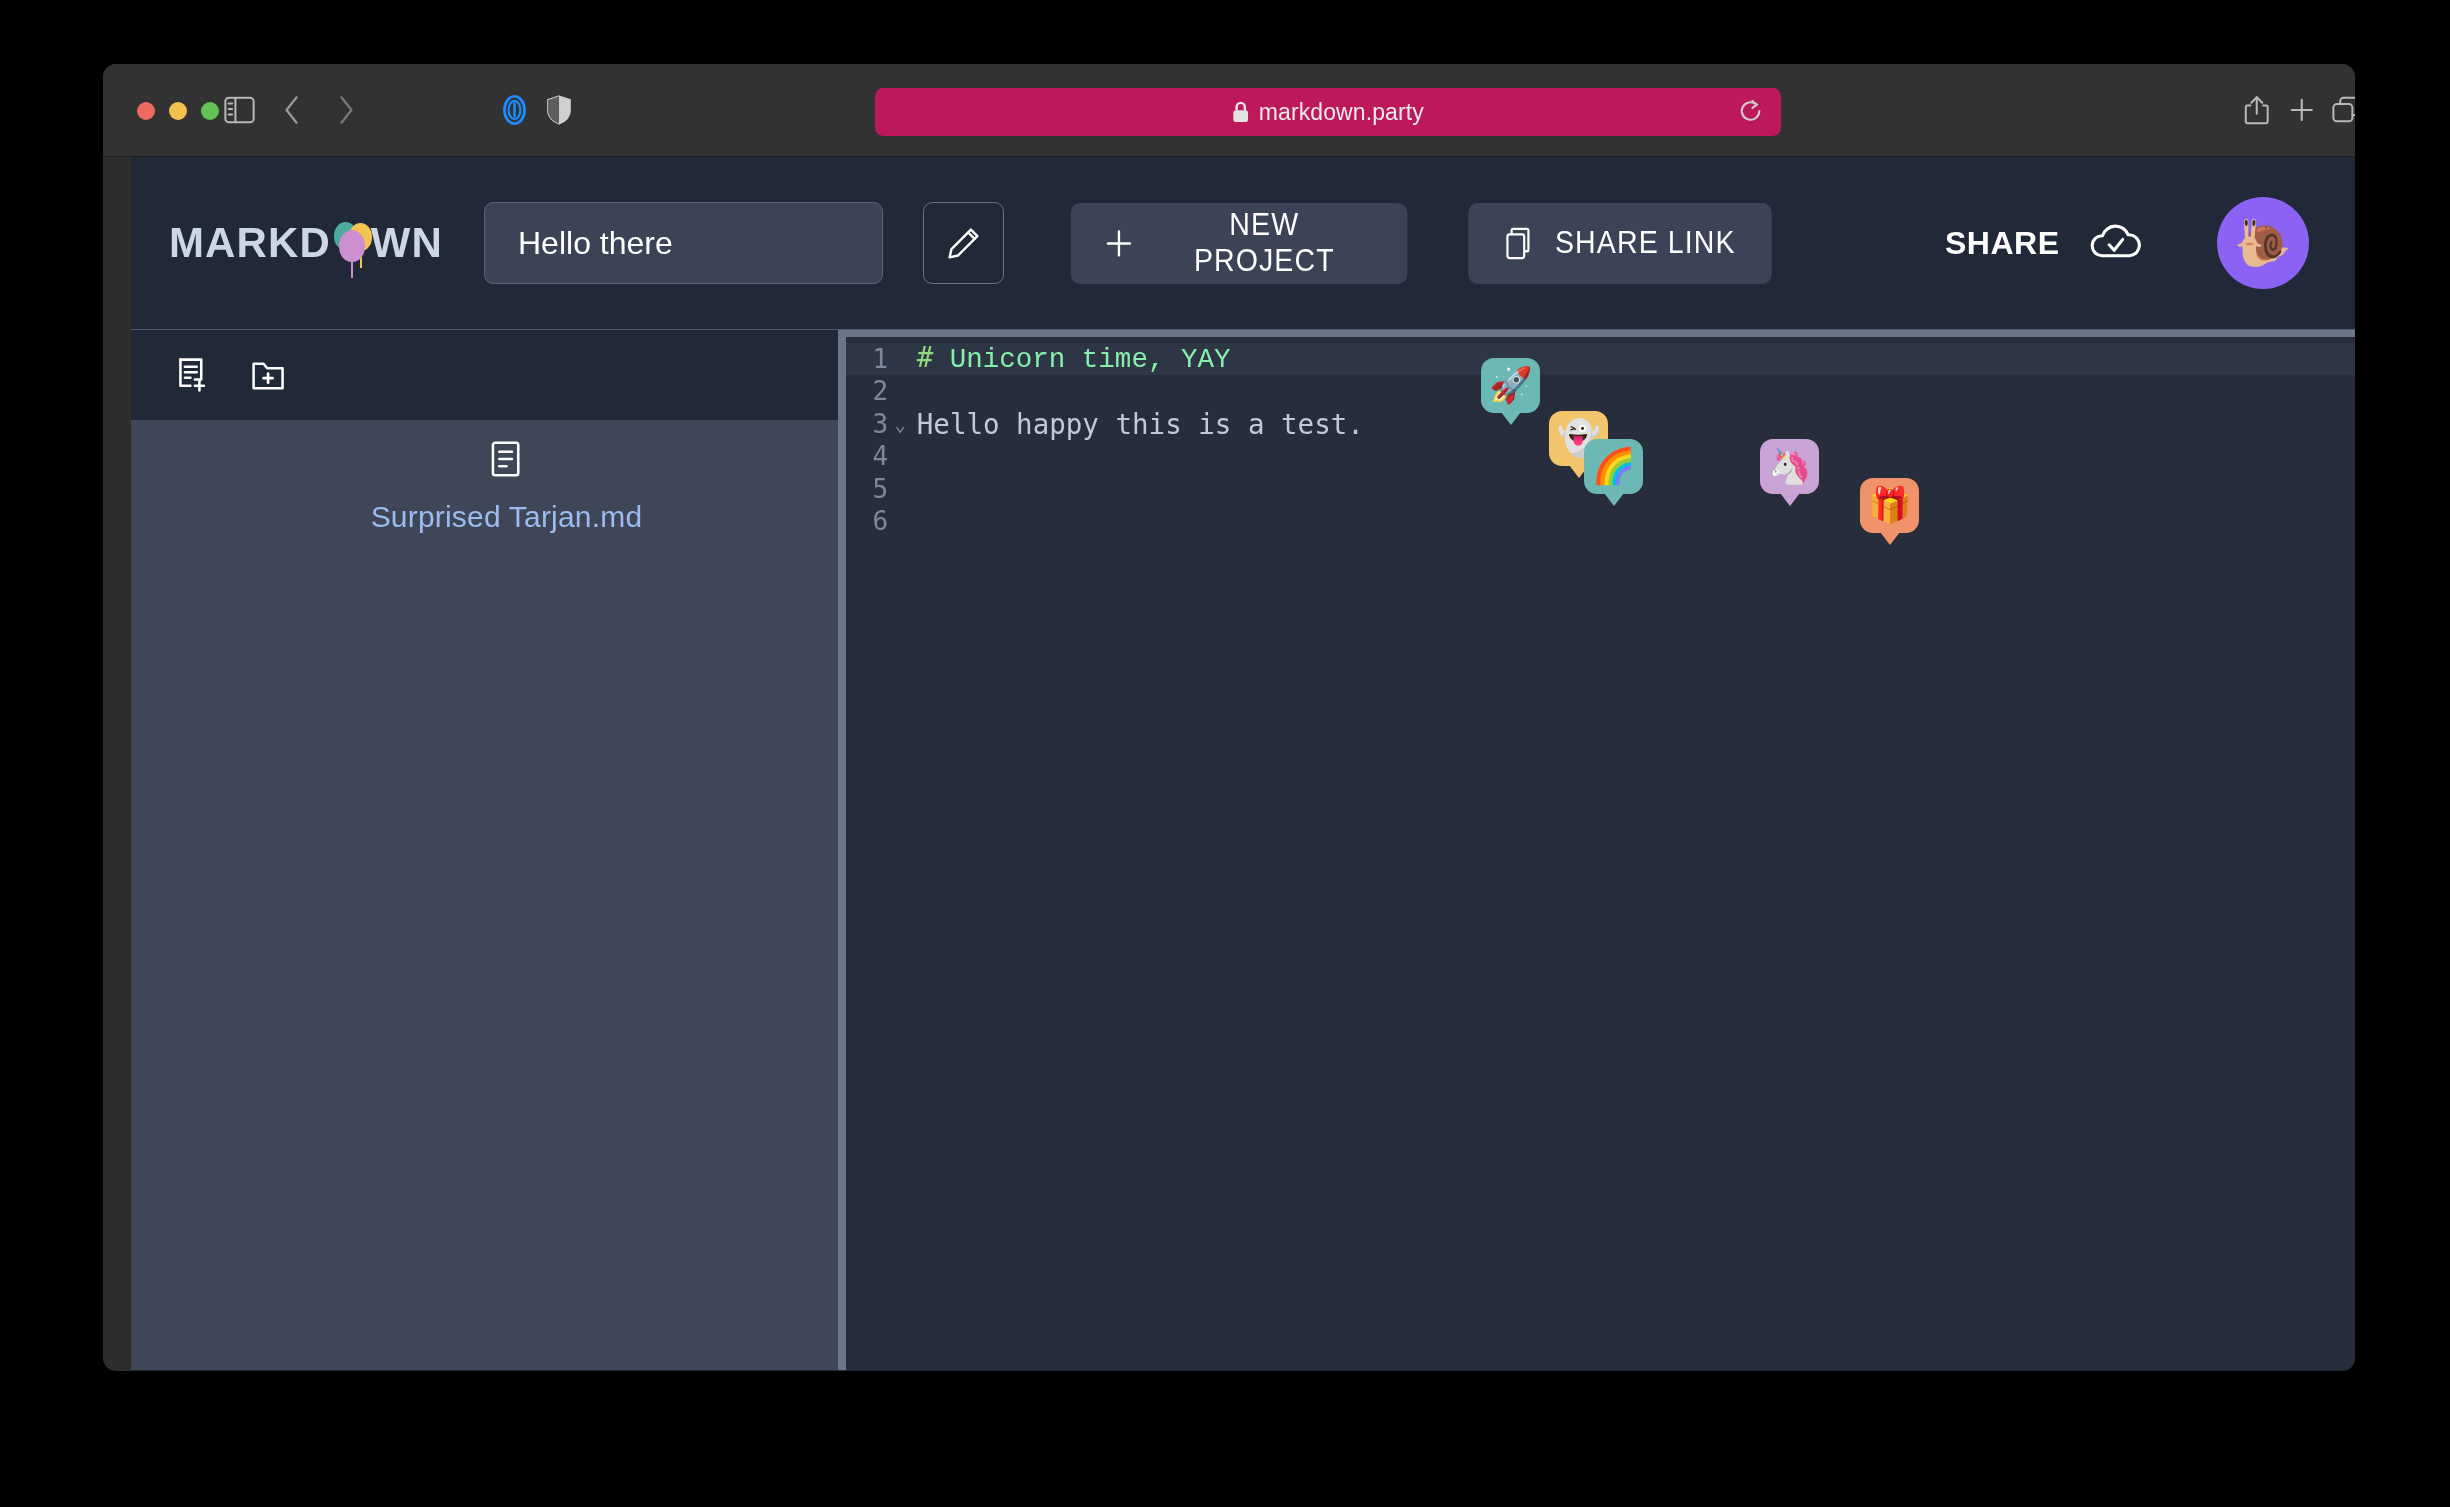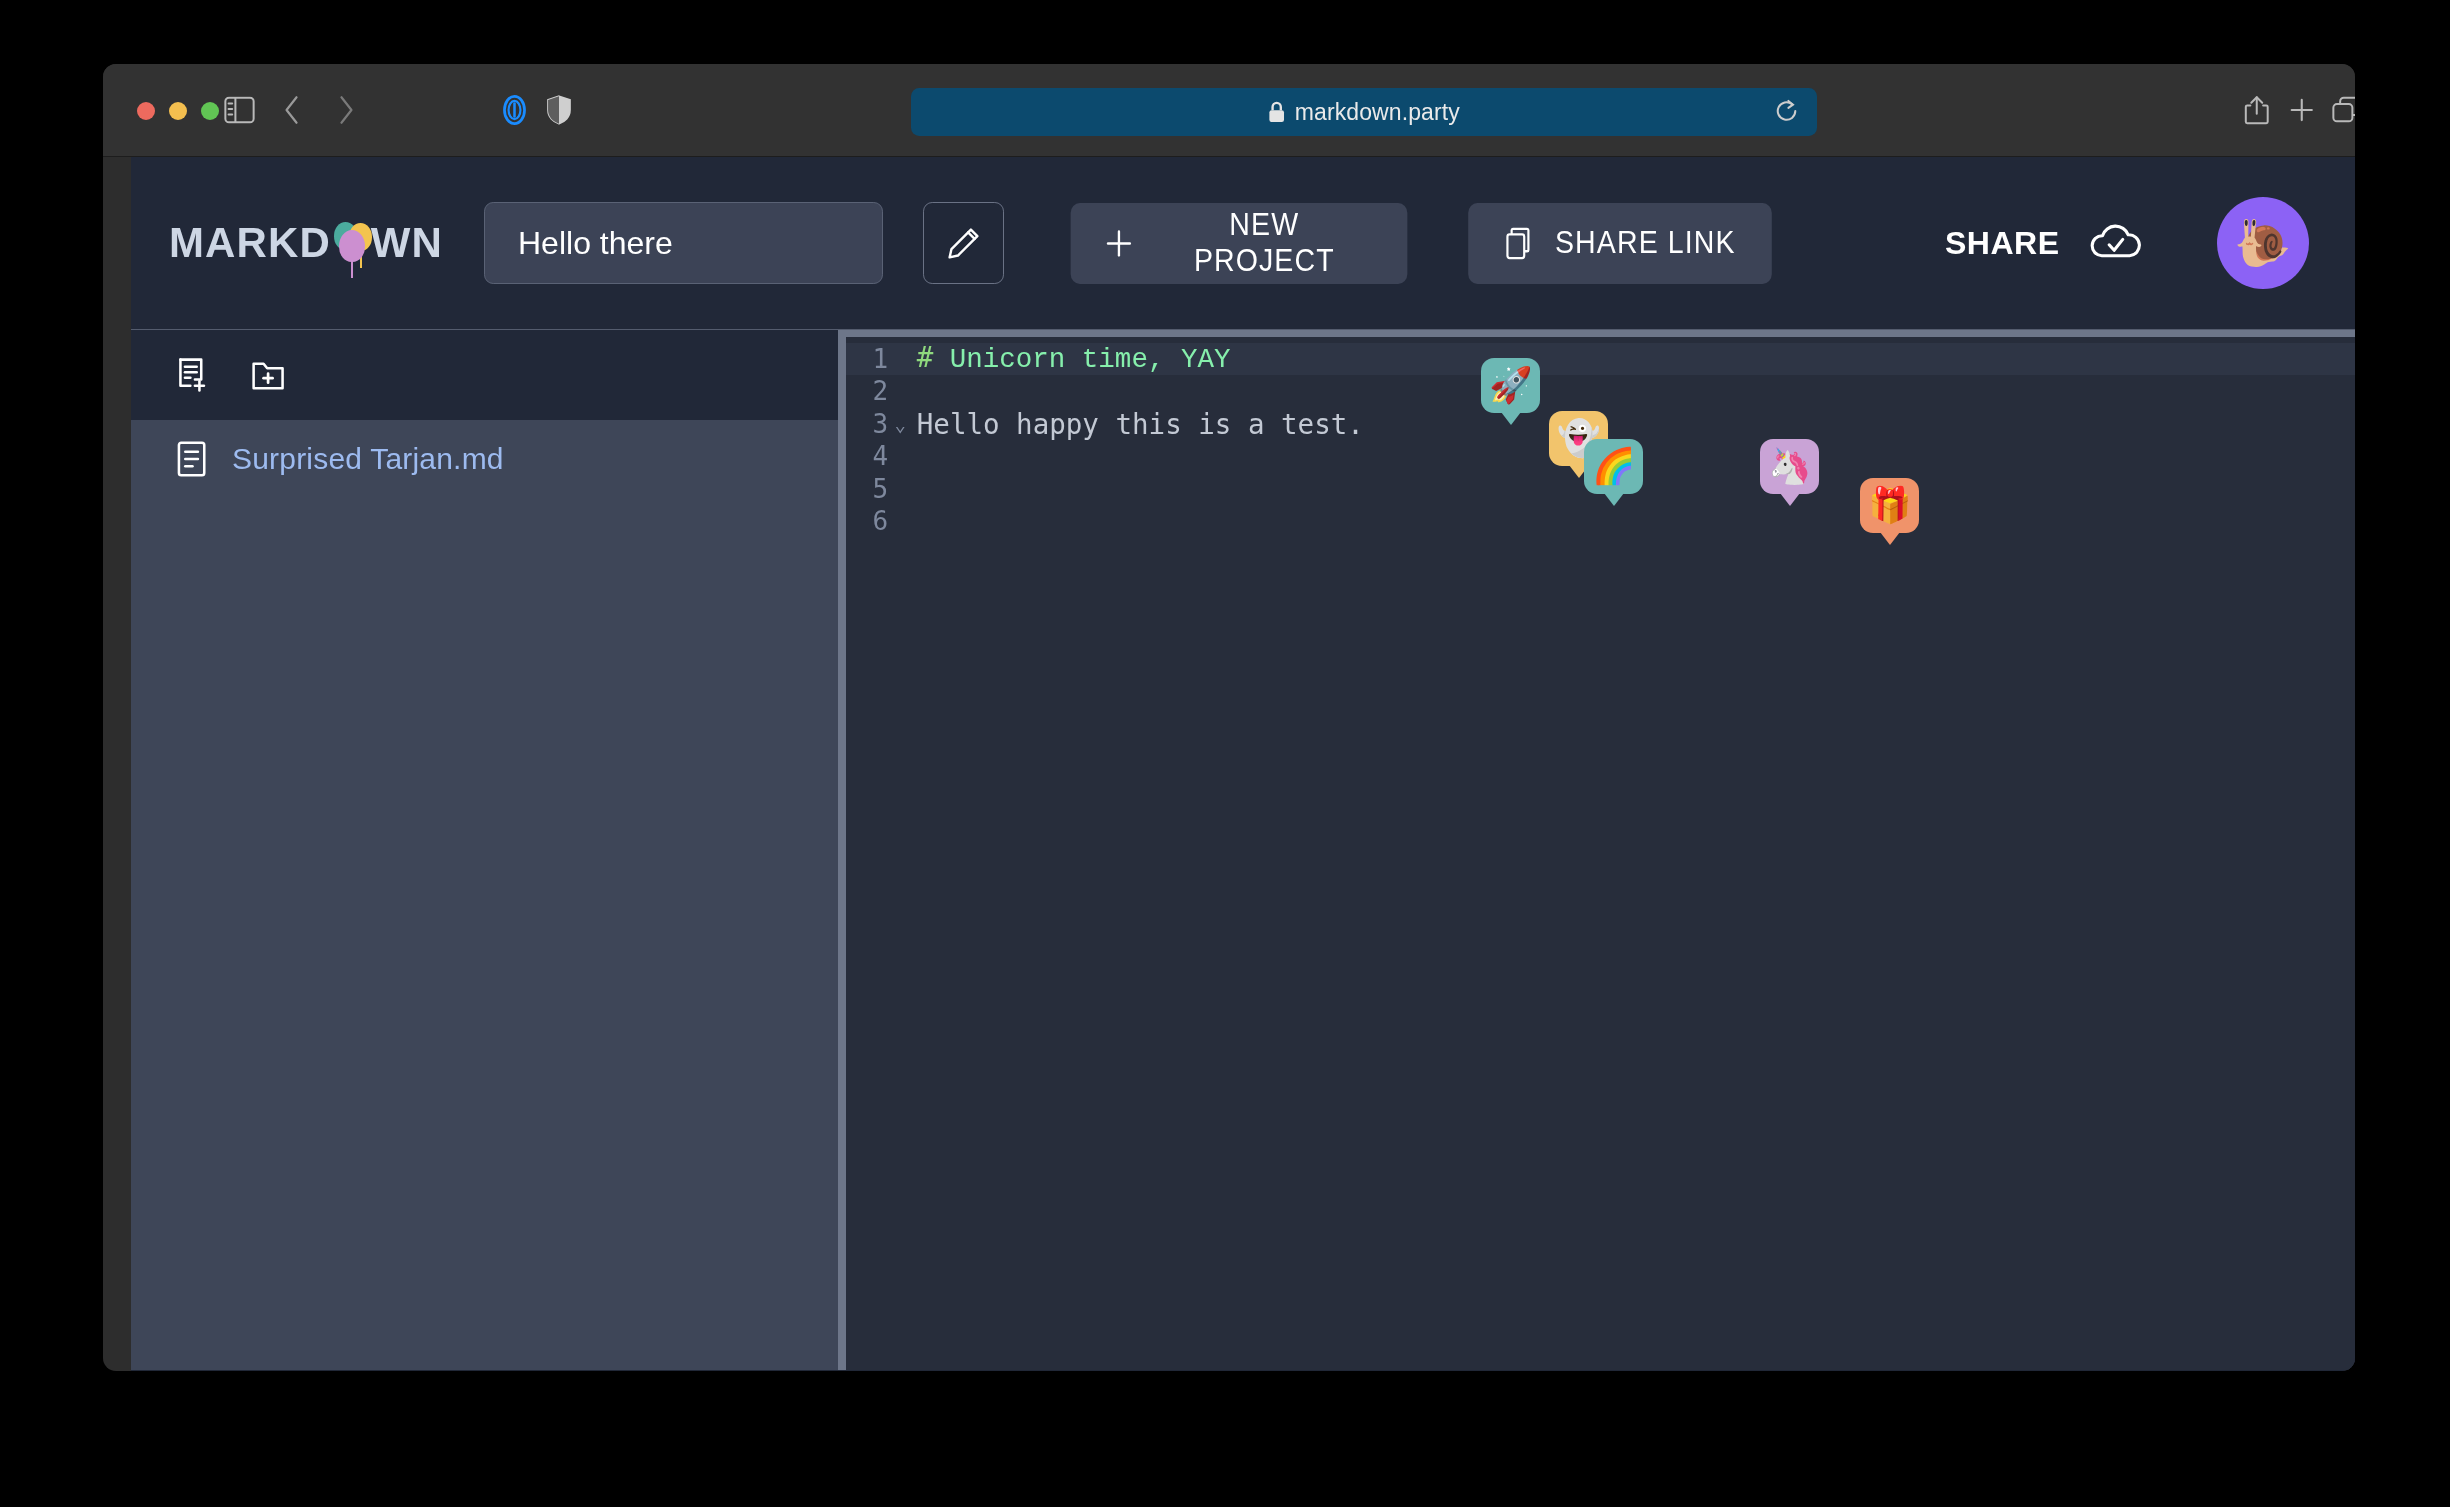--- a/index.html
+++ b/index.html
@@ -61,27 +61,26 @@
   #share-icon-tb { left: 2140px; }
   #newtab-icon { left: 2185px; }
   #tabs-icon { left: 2228px; }
 
   #url-bar {
     position: absolute;
     left: 772px;
     top: 24px;
     width: 906px;
     height: 48px;
-    background: #0c4a6e;
+    background: #be185d;
     border-radius: 8.2px;
     display: flex;
     align-items: center;
     justify-content: center;
     gap: 9.2px;
-    margin-left: 36px;
   }
   #url-text {
     color: #eaeaea;
     font-size: 23px;
     letter-spacing: 0.1px;
   }
   #reload-icon {
     position: absolute;
     right: 18.3px;
     top: 50%;
@@ -248,20 +247,21 @@
   }
   .sb-tool-icon { cursor: pointer; display: flex; align-items: center; }
 
   #file-list { padding-top: 0; }
   .file-row {
     display: flex;
     align-items: center;
     gap: 22px;
     padding: 20px 0 20px 44px;
     cursor: pointer;
+    flex-direction: column;
   }
   .file-name {
     color: #9dbbf0;
     font-size: 30px;
     letter-spacing: 0.2px;
   }
 
   #split-divider {
     width: 8.2px;
     background: #6d7689;

